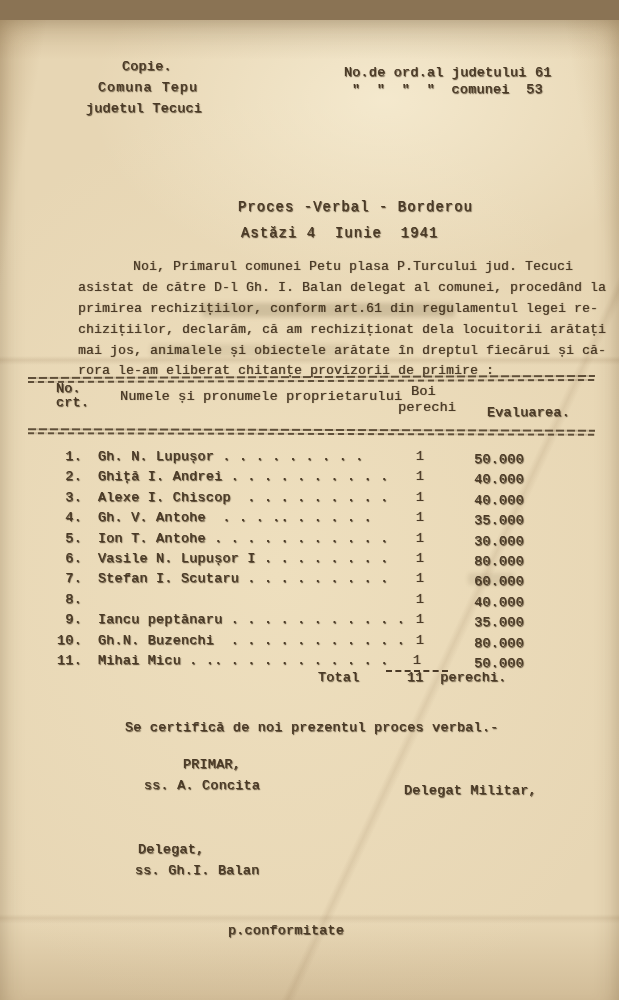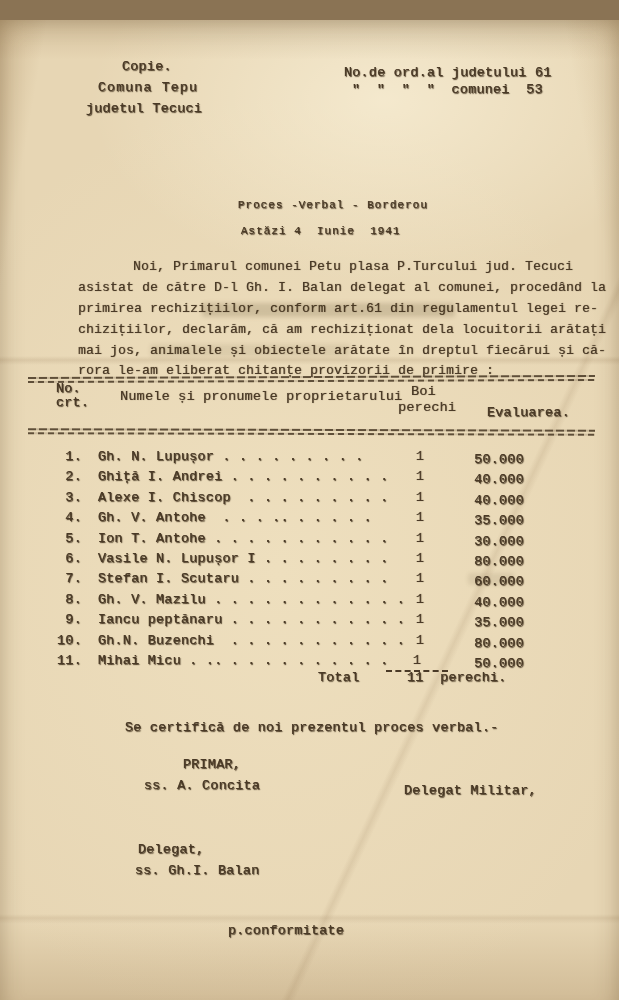--- a/index.html
+++ b/index.html
@@ -21,21 +21,21 @@
     font-family:"Liberation Mono","DejaVu Sans Mono",monospace;
     margin-top:20px;
   }
   .tw{
     position:absolute; white-space:pre; color:#4a3a27;
     font-size:13.5px; line-height:1; letter-spacing:0.2px;
     text-shadow:0.5px 0.4px 0.9px rgba(72,55,32,0.75);
   }
   .small{font-size:13px;}
   .dark{text-shadow:0.7px 0.5px 1.1px rgba(60,44,24,0.95), -0.3px 0 0.6px rgba(60,44,24,0.6);}
-  .title{font-size:11px; letter-spacing:1px;}
+  .title{font-size:14px; letter-spacing:1px;}
   .rule{
     position:absolute; left:28px; width:567px; height:7px; opacity:0.88;
     background:
       repeating-linear-gradient(90deg, #4c3c28 0 8px, rgba(76,60,40,0.25) 8px 11px) 0 0/100% 2.2px no-repeat,
       repeating-linear-gradient(90deg, #4c3c28 0 6px, rgba(76,60,40,0.2) 6px 10px) 0 4px/100% 2.2px no-repeat;
   }
   .smudge{position:absolute; background:rgba(72,52,26,0.17); filter:blur(2px); border-radius:3px;}
   .row{position:absolute; left:0; width:619px; height:20px;}
   .row .no{position:absolute; left:38px; width:44px; text-align:right;}
   .row .nm{position:absolute; left:98px;}
@@ -124,21 +124,20 @@
 
     <div class="row" style="top: 552.4px;">
       <span class="tw dark no">7.</span>
       <span class="tw dark nm">Stefan I. Scutaru . . . . . . . . .</span>
       <span class="tw pairs">1</span>
       <span class="tw dark val">60.000</span>
     </div>
 
     <div class="row" style="top: 572.8px;">
       <span class="tw dark no">8.</span>
-      <span class="tw dark nm">Gh. V. Mazilu . . . . . . . . . . . .</span>
       <span class="tw pairs">1</span>
       <span class="tw dark val">40.000</span>
     </div>
 
     <div class="row" style="top: 593.2px;">
       <span class="tw dark no">9.</span>
       <span class="tw dark nm">Iancu peptănaru . . . . . . . . . . .</span>
       <span class="tw pairs">1</span>
       <span class="tw dark val">35.000</span>
     </div>

